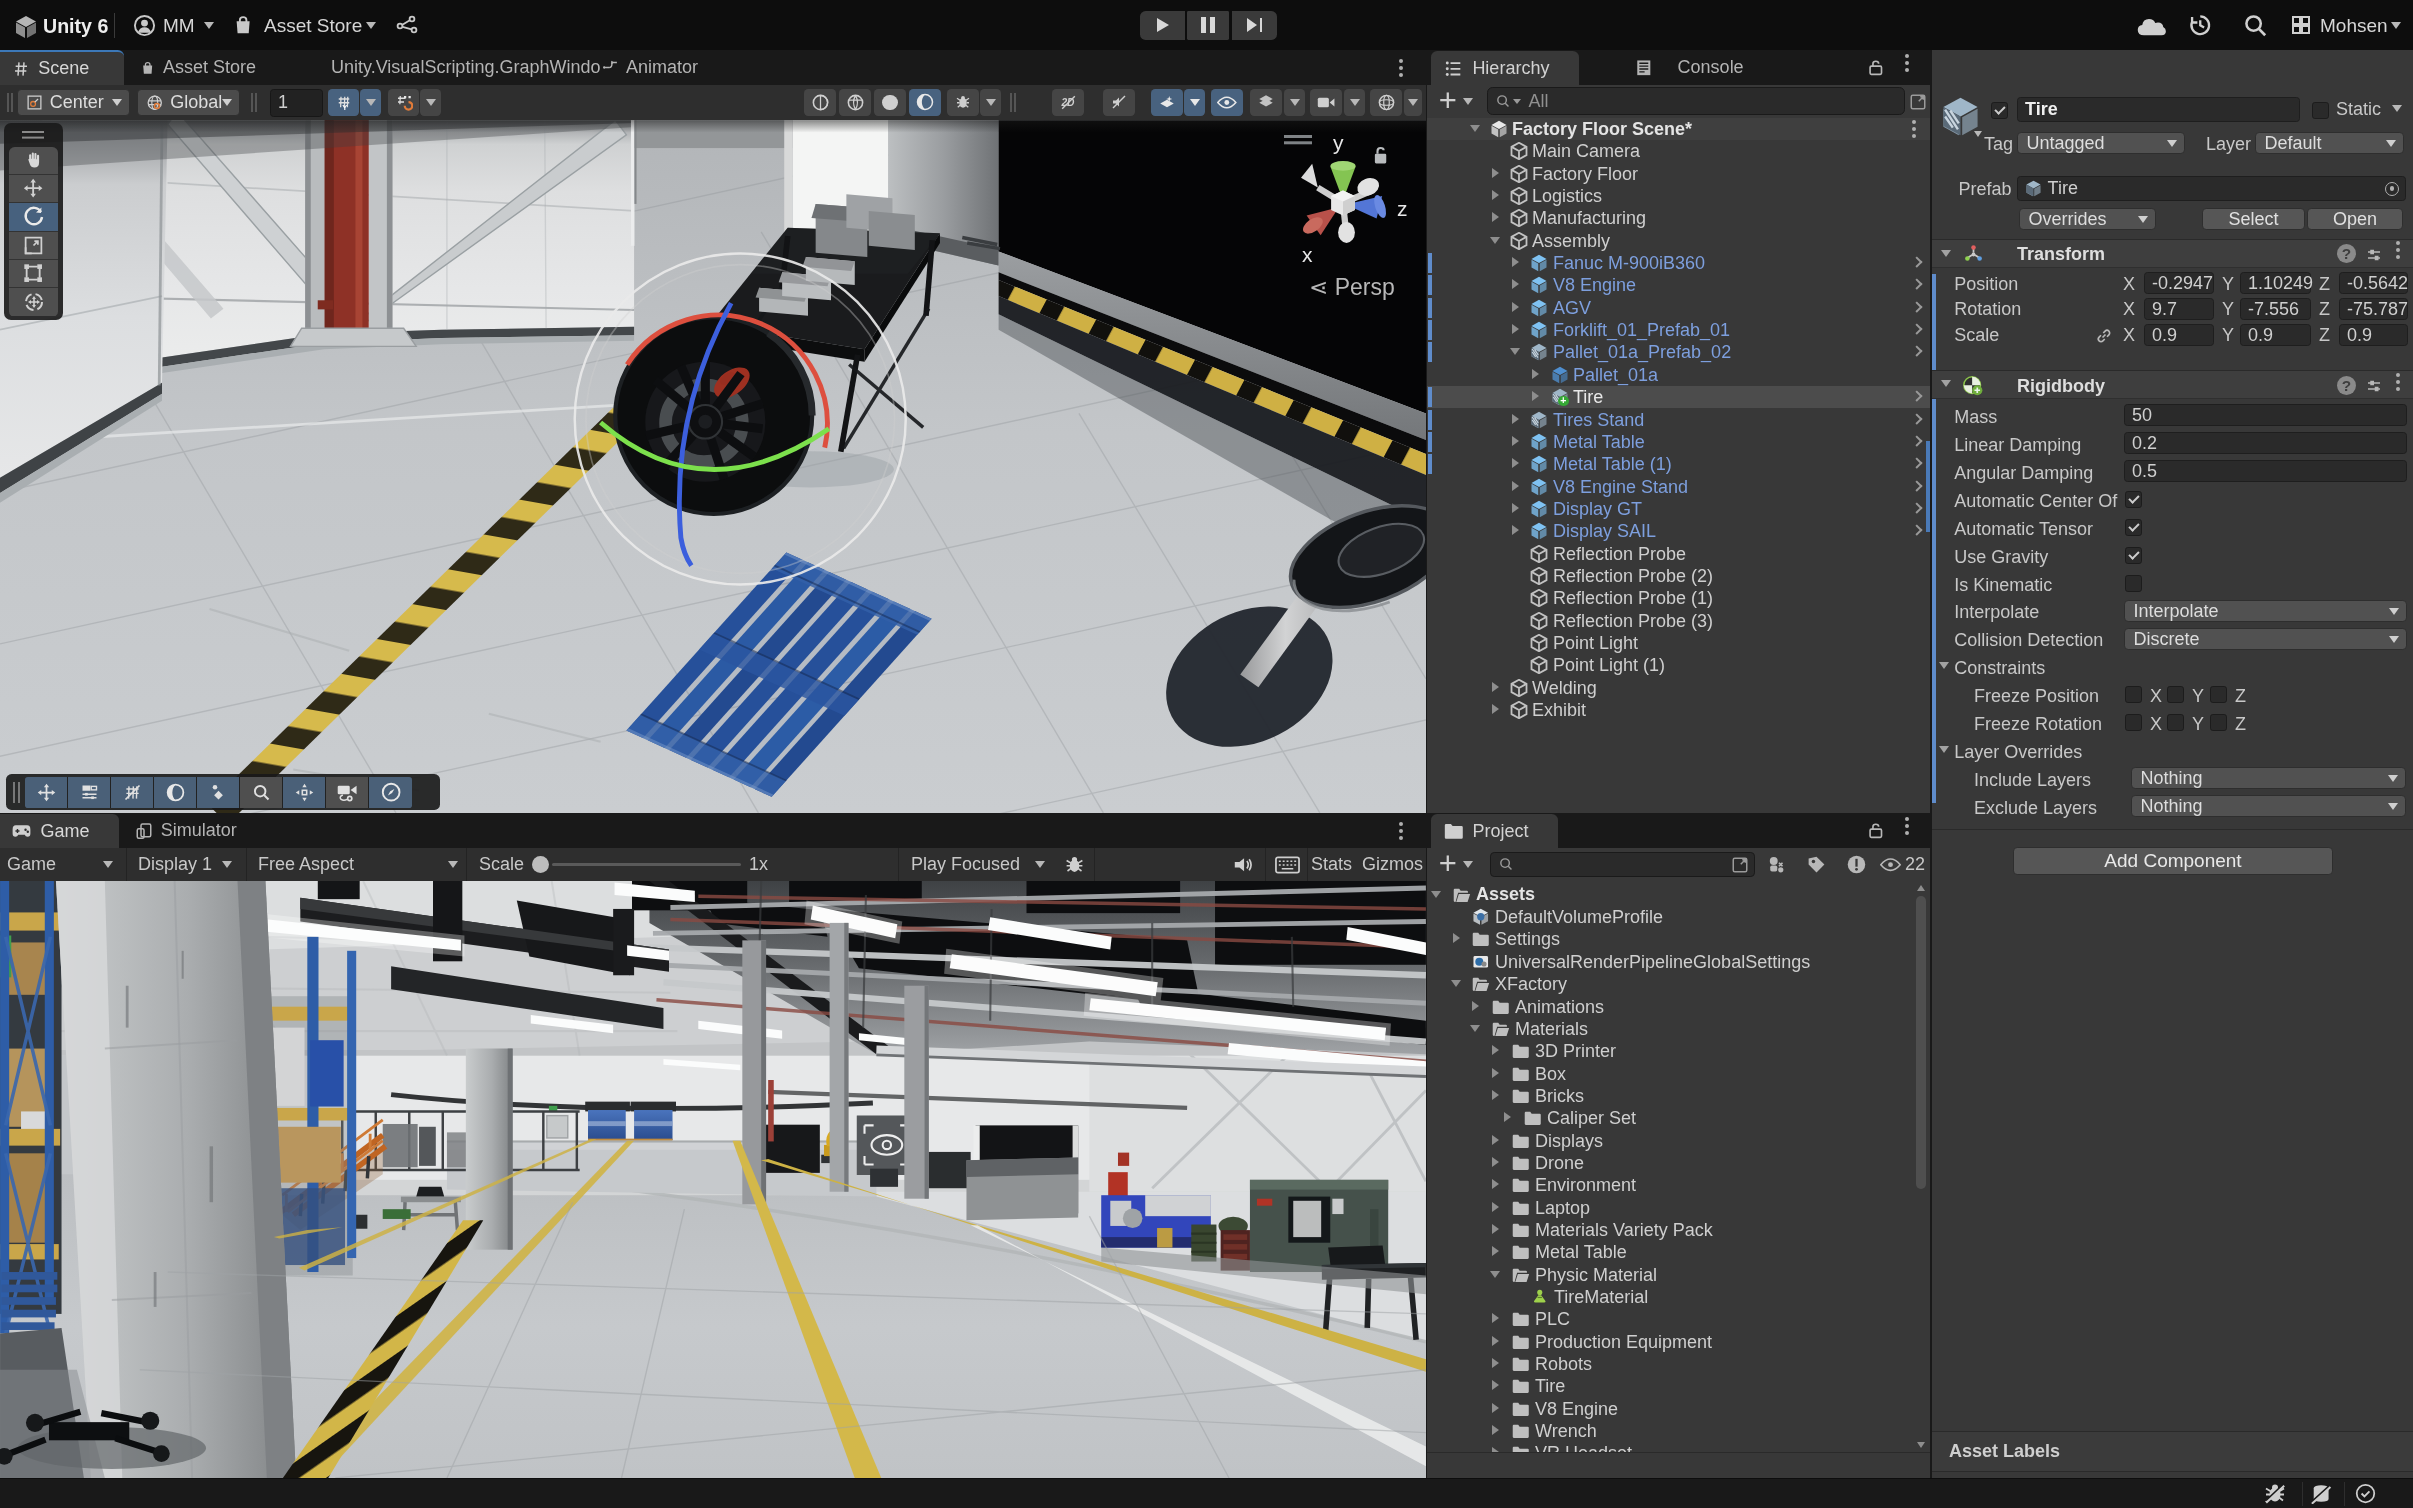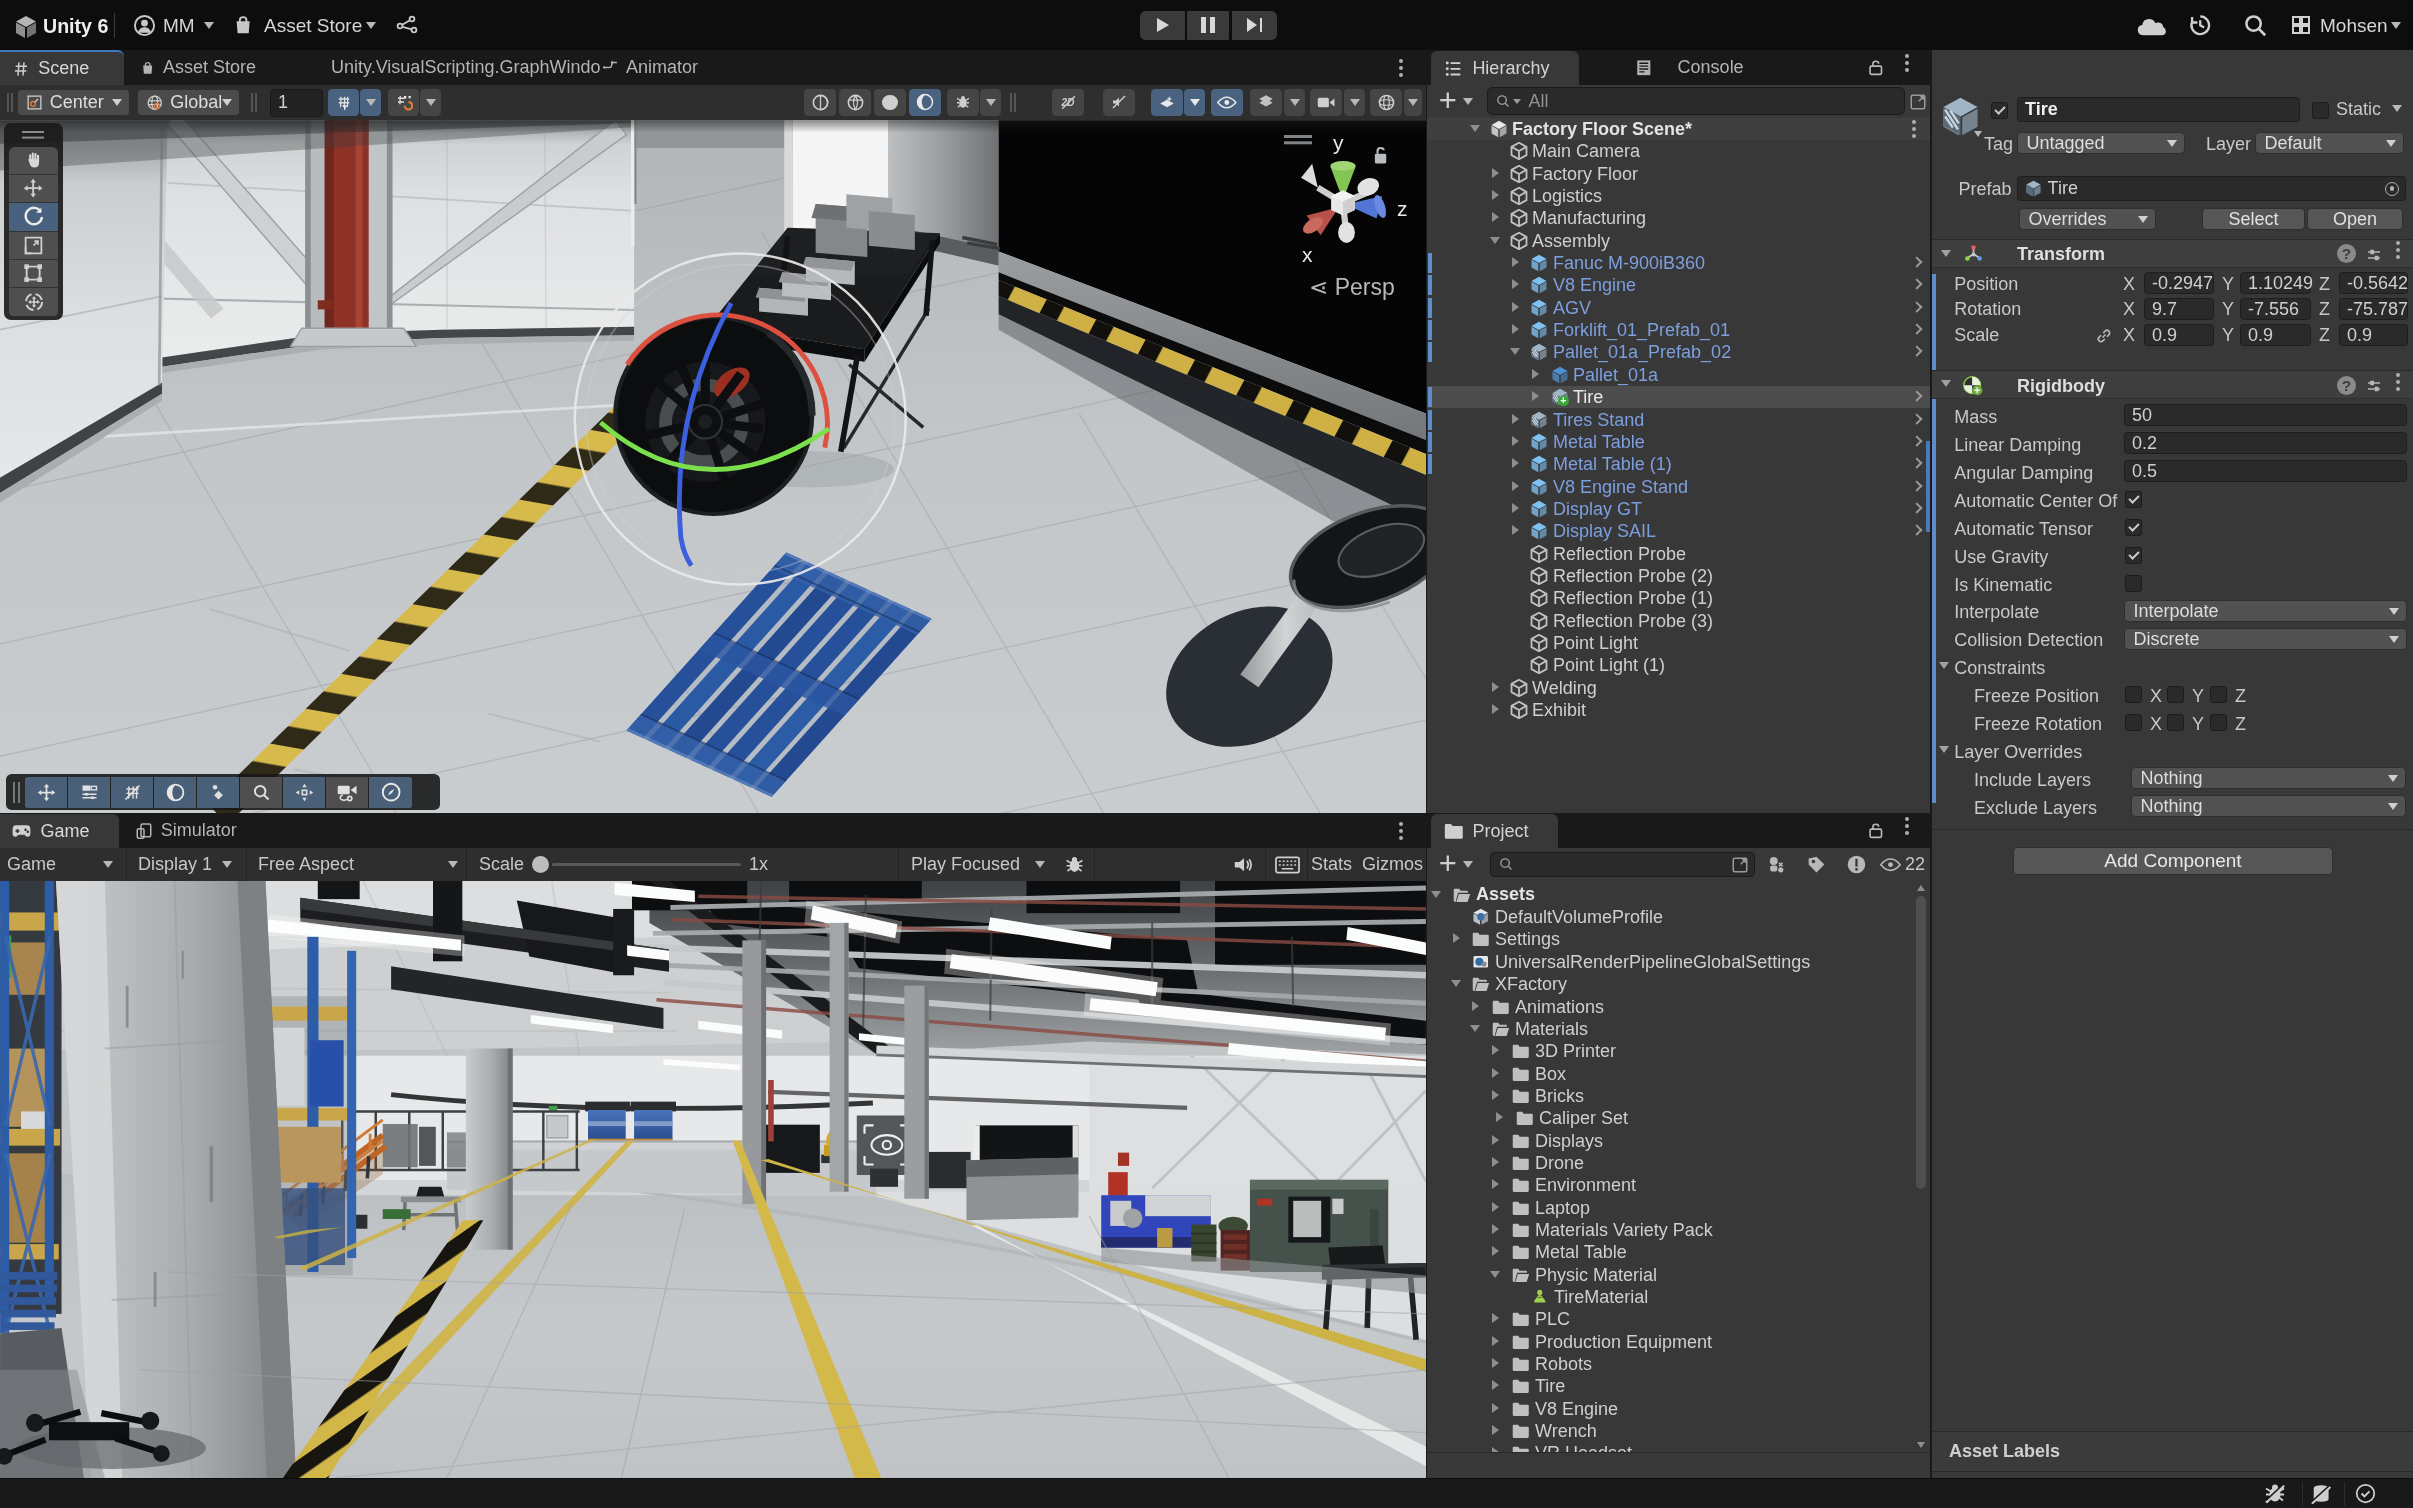--- a/index.html
+++ b/index.html
@@ -1380,21 +1380,21 @@
           </svg>
           <div style="position:absolute;left:108px;top:0.7px;color:#cfcfcf;">Box</div>
         </div>
         <div style="position:absolute;left:0;top:204px;width:487px;height:22.3px;overflow:hidden;">
           <div style="position:absolute;left:65px;top:4.9px;width:0;height:0;border-top:5.6px solid transparent;border-bottom:5.6px solid transparent;border-left:7.7px solid #8e8e8e;"></div>
           <svg style="position:absolute;left:85px;top:2.8px" width="17.5" height="17.5" viewBox="0 0 24 24" color="#bfbfbf">
             <use href="#folder"></use>
           </svg>
           <div style="position:absolute;left:108px;top:0.7px;color:#cfcfcf;">Bricks</div>
         </div>
-        <div style="position:absolute;left:4px;top:226px;width:487px;height:22.3px;overflow:hidden;">
+        <div style="position:absolute;left:12px;top:226px;width:487px;height:22.3px;overflow:hidden;">
           <div style="position:absolute;left:65px;top:4.9px;width:0;height:0;border-top:5.6px solid transparent;border-bottom:5.6px solid transparent;border-left:7.7px solid #8e8e8e;"></div>
           <svg style="position:absolute;left:85px;top:2.8px" width="17.5" height="17.5" viewBox="0 0 24 24" color="#bfbfbf">
             <use href="#folder"></use>
           </svg>
           <div style="position:absolute;left:108px;top:0.7px;color:#cfcfcf;">Caliper Set</div>
         </div>
         <div style="position:absolute;left:0;top:249px;width:487px;height:22.3px;overflow:hidden;">
           <div style="position:absolute;left:65px;top:4.9px;width:0;height:0;border-top:5.6px solid transparent;border-bottom:5.6px solid transparent;border-left:7.7px solid #8e8e8e;"></div>
           <svg style="position:absolute;left:85px;top:2.8px" width="17.5" height="17.5" viewBox="0 0 24 24" color="#bfbfbf">
             <use href="#folder"></use>

